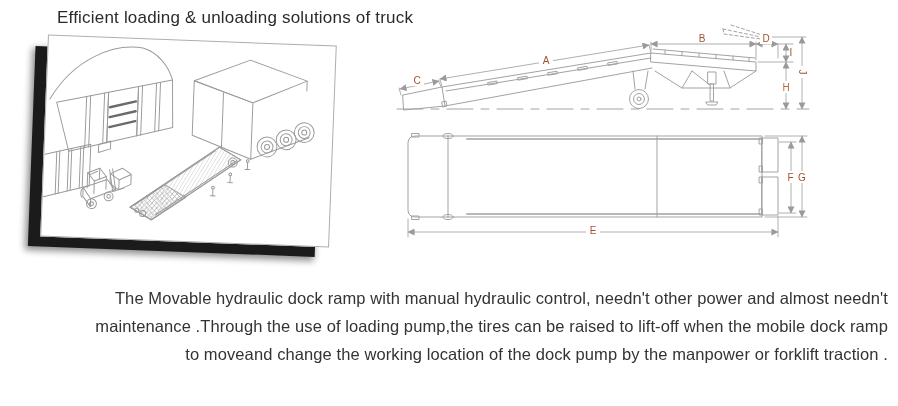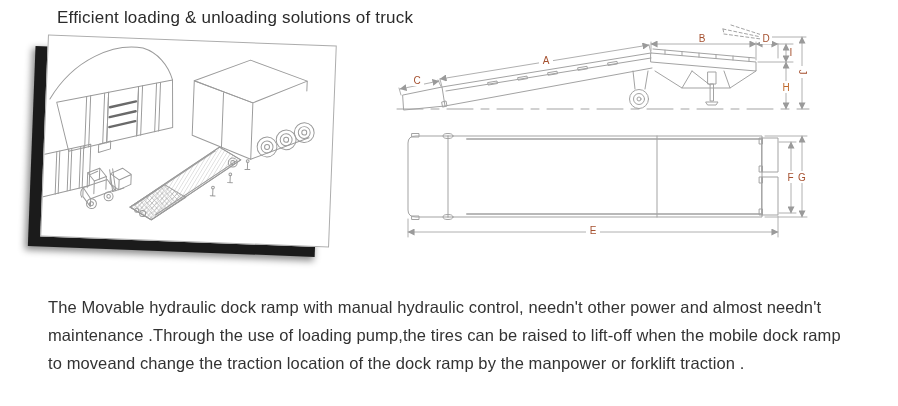--- a/index.html
+++ b/index.html
@@ -1,39 +1,39 @@
 <!DOCTYPE html>
 <html><head>
 <meta charset="utf-8">
 <style>
   * { margin:0; padding:0; box-sizing:border-box; }
   html,body { width:898px; height:406px; background:#ffffff; overflow:hidden;
               font-family:"Liberation Sans", sans-serif; }
-  .stage { position:relative; width:898px; height:406px; background:#fff; }
+  .stage { position:relative; width:898px; height:406px; background:#fff;text-align:right; }
 
   .page-title {
     position:absolute; left:57px; top:8px;
     font-size:17px; font-weight:400; letter-spacing:.2px; color:#2b2b2b;
   }
 
   
   .illu-panel {
     position:absolute; left:44px; top:40px; width:289px; height:202px;
     background:#fff; border:1px solid #adadad;
     transform:rotate(2.2deg);
     box-shadow:-13px 11px 0 -1px #1b1b1b, -15px 14px 7px rgba(0,0,0,.45);
   }
   .illu-panel svg { display:block; width:100%; height:100%; }
 
   .sideview { position:absolute; left:393px; top:18px; width:420px; height:106px; }
   .topview  { position:absolute; left:393px; top:126px; width:422px; height:118px; }
 
   .desc {
     position:absolute; left:48px; top:284px; width:840px;
-    font-size:16.5px; line-height:28px; color:#333; letter-spacing:.1px;margin-top:9px;
+    font-size:16.5px; line-height:28px; color:#333; letter-spacing:.1px;
   }
   .desc div { white-space:nowrap; }
 
   svg text.dim {
     font-family:"Liberation Sans", sans-serif;
     font-size:10px; fill:#a5502f;
   }
   svg text.dim.accent { fill:#bf6a2e; }
 </style>
 </head>
@@ -230,16 +230,16 @@
       <rect x="403" y="45" width="12" height="12" fill="#fff"></rect>
       <text class="dim" x="409" y="54.5" text-anchor="middle">G</text>
       <rect x="193" y="98" width="14" height="13" fill="#fff"></rect>
       <text class="dim" x="200" y="108" text-anchor="middle">E</text>
     </g>
   </svg>
 
   <div class="desc">
     <div>The Movable hydraulic dock ramp with manual hydraulic control, needn't other power and almost needn't</div>
     <div>maintenance .Through the use of loading pump,the tires can be raised to lift-off when the mobile dock ramp</div>
-    <div>to moveand change the traction location of the dock ramp by the manpower or forklift traction .</div>
+    <div>to moveand change the working location of the dock pump by the manpower or forklift traction .</div>
   </div>
 
 </div>
 
 </body></html>

